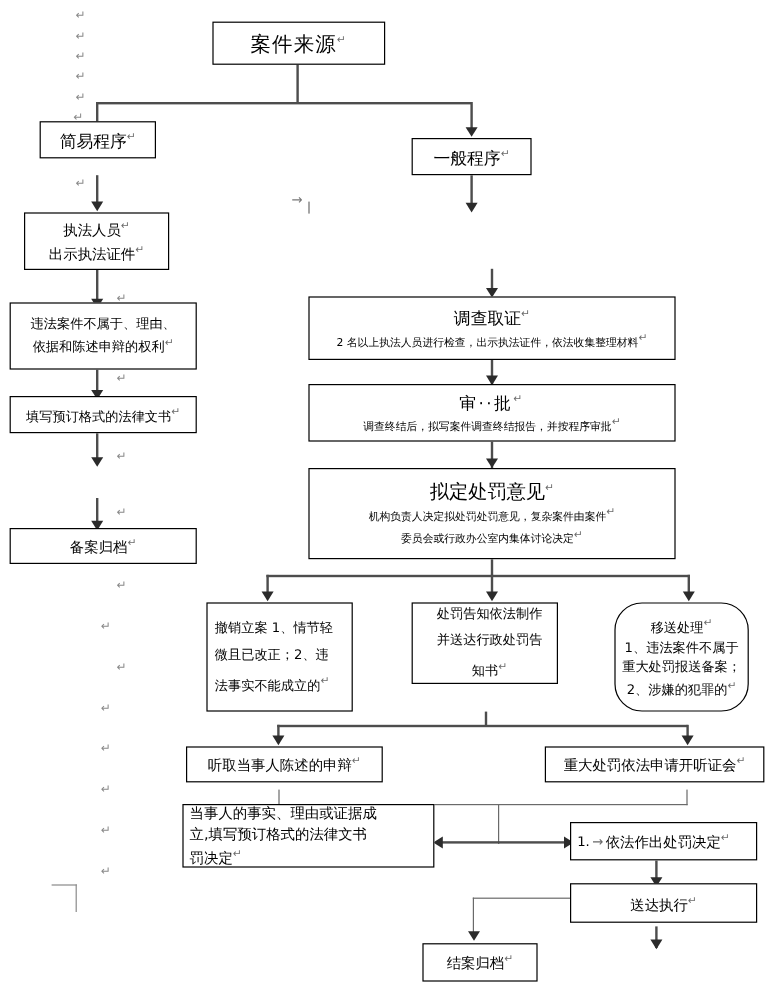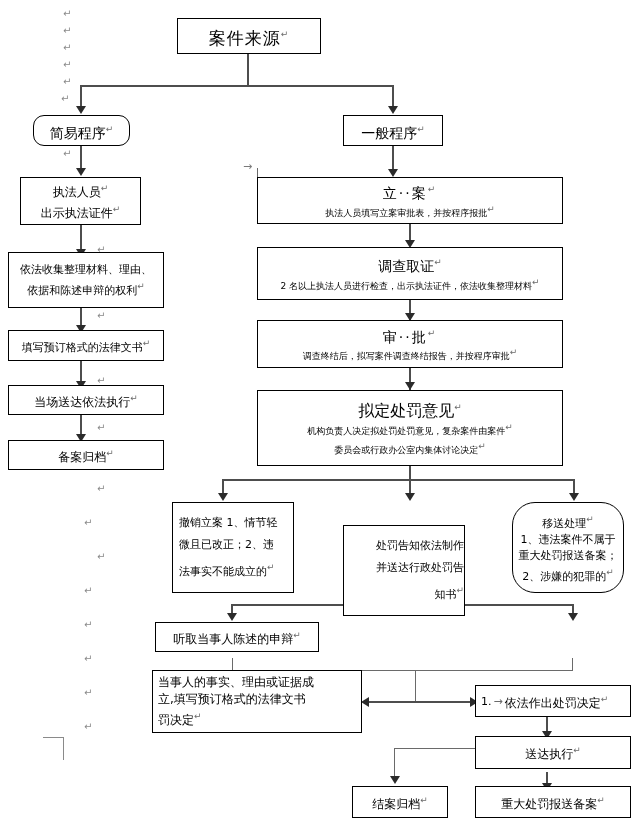--- a/index.html
+++ b/index.html
@@ -238,54 +238,47 @@
   <div class="arrow-down" style="left:542px; top:783px;"></div>
 
   <div class="hline thin" style="left:394px; top:748px; width:86px;"></div>
   <div class="vline thin" style="left:394px; top:748px; height:32px;"></div>
   <div class="arrow-down" style="left:390px; top:776px;"></div>
 
   <div class="node" style="left:177px; top:18px; width:144px; height:36px;">
     <div class="title-lg">案件来源<span class="pilcrow">↵</span></div>
   </div>
 
-  <div class="node" style="left:33px; top:115px; width:97px; height:31px;border-radius:11px;">
+  <div class="node" style="left:33px; top:101px; width:97px; height:31px;">
     <div class="title-md">简易程序<span class="pilcrow">↵</span></div>
   </div>
 
   <div class="node" style="left:343px; top:115px; width:100px; height:31px;">
     <div class="title-md">一般程序<span class="pilcrow">↵</span></div>
   </div>
 
   <div class="node" style="left:20px; top:177px; width:121px; height:48px;">
     <div class="title-sm">执法人员<span class="pilcrow">↵</span></div>
     <div class="title-sm">出示执法证件<span class="pilcrow">↵</span></div>
   </div>
 
   <div class="node" style="left:8px; top:252px; width:156px; height:56px;">
-    <div class="body-line-tight">依法收集整理材料、理由、</div>
+    <div class="body-line-tight">违法案件不属于、理由、</div>
     <div class="body-line-tight">依据和陈述申辩的权利<span class="pilcrow">↵</span></div>
   </div>
 
   <div class="node" style="left:8px; top:330px; width:156px; height:31px;">
     <div class="body-line-tight">填写预订格式的法律文书<span class="pilcrow">↵</span></div>
   </div>
 
-  <div class="node" style="left:8px; top:385px; width:156px; height:30px;">
-    <div class="title-sm">当场送达依法执行<span class="pilcrow">↵</span></div>
-  </div>
 
   <div class="node" style="left:8px; top:440px; width:156px; height:30px;">
     <div class="title-sm">备案归档<span class="pilcrow">↵</span></div>
   </div>
 
-  <div class="node" style="left:257px; top:177px; width:306px; height:47px;">
-    <div class="title-md" style="letter-spacing:2px;">立··案<span class="pilcrow">↵</span></div>
-    <div class="sub">执法人员填写立案审批表，并按程序报批<span class="pilcrow">↵</span></div>
-  </div>
 
   <div class="node" style="left:257px; top:247px; width:306px; height:53px;">
     <div class="title-md">调查取证<span class="pilcrow">↵</span></div>
     <div class="sub">2 名以上执法人员进行检查，出示执法证件，依法收集整理材料<span class="pilcrow">↵</span></div>
   </div>
 
   <div class="node" style="left:257px; top:320px; width:306px; height:48px;align-items:center;">
     <div class="title-md" style="letter-spacing:2px;">审··批<span class="pilcrow">↵</span></div>
     <div class="sub">调查终结后，拟写案件调查终结报告，并按程序审批<span class="pilcrow">↵</span></div>
   </div>
@@ -295,55 +288,55 @@
     <div class="sub">机构负责人决定拟处罚处罚意见，复杂案件由案件<span class="pilcrow">↵</span></div>
     <div class="sub">委员会或行政办公室内集体讨论决定<span class="pilcrow">↵</span></div>
   </div>
 
   <div class="node" style="left:172px; top:502px; width:122px; height:91px; align-items:flex-start; padding-left:6px;">
     <div class="body-line">撤销立案 1、情节轻</div>
     <div class="body-line">微且已改正；2、违</div>
     <div class="body-line">法事实不能成立的<span class="pilcrow">↵</span></div>
   </div>
 
-  <div class="node" style="left:343px; top:502px; width:122px; height:91px; align-items:flex-end; padding-left:8px;margin-top:23px;">
+  <div class="node" style="left:343px; top:502px; width:122px; height:68px; align-items:center; padding-left:8px;">
     <div class="body-line">处罚告知依法制作</div>
     <div class="body-line">并送达行政处罚告</div>
     <div class="body-line">知书<span class="pilcrow">↵</span></div>
   </div>
 
   <div class="node" style="left:512px; top:502px; width:112px; height:91px;border-radius:23px;">
     <div class="body-line-tight">移送处理<span class="pilcrow">↵</span></div>
     <div class="body-line-tight">1、违法案件不属于</div>
     <div class="body-line-tight">重大处罚报送备案；</div>
     <div class="body-line-tight">2、涉嫌的犯罪的<span class="pilcrow">↵</span></div>
   </div>
 
   <div class="node" style="left:155px; top:622px; width:164px; height:30px;">
     <div class="title-sm">听取当事人陈述的申辩<span class="pilcrow">↵</span></div>
   </div>
 
-
-  <div class="node" style="left:152px; top:670px; width:210px; height:63px; align-items:flex-start; justify-content:center;">
+  <div class="node" style="left:454px; top:622px; width:183px; height:30px;">
+    <div class="title-sm">重大处罚依法申请开听证会<span class="pilcrow">↵</span></div>
+  </div>
+
+  <div class="node" style="left:152px; top:670px; width:210px; height:53px; align-items:flex-start; justify-content:center;">
     <div class="body-wrap">当事人的事实、理由或证据成</div>
     <div class="body-wrap">立,填写预订格式的法律文书</div>
     <div class="body-wrap">罚决定<span class="pilcrow">↵</span></div>
   </div>
 
   <div class="node" style="left:475px; top:685px; width:156px; height:32px; flex-direction:row; justify-content:flex-start; padding-left:5px;">
     <span class="inline-num">1.</span>
     <span class="inline-num" style="color:#6a6a6a; margin:0 2px;">→</span>
     <span class="title-sm">依法作出处罚决定<span class="pilcrow">↵</span></span>
   </div>
 
   <div class="node" style="left:475px; top:736px; width:156px; height:33px;">
     <div class="title-sm">送达执行<span class="pilcrow">↵</span></div>
   </div>
 
   <div class="node" style="left:352px; top:786px; width:96px; height:32px;text-align:right;">
     <div class="title-sm">结案归档<span class="pilcrow">↵</span></div>
   </div>
 
-  <div class="node" style="left:475px; top:786px; width:156px; height:32px;">
-    <div class="title-sm">重大处罚报送备案<span class="pilcrow">↵</span></div>
-  </div>
 
 </div>
 
 </body></html>

